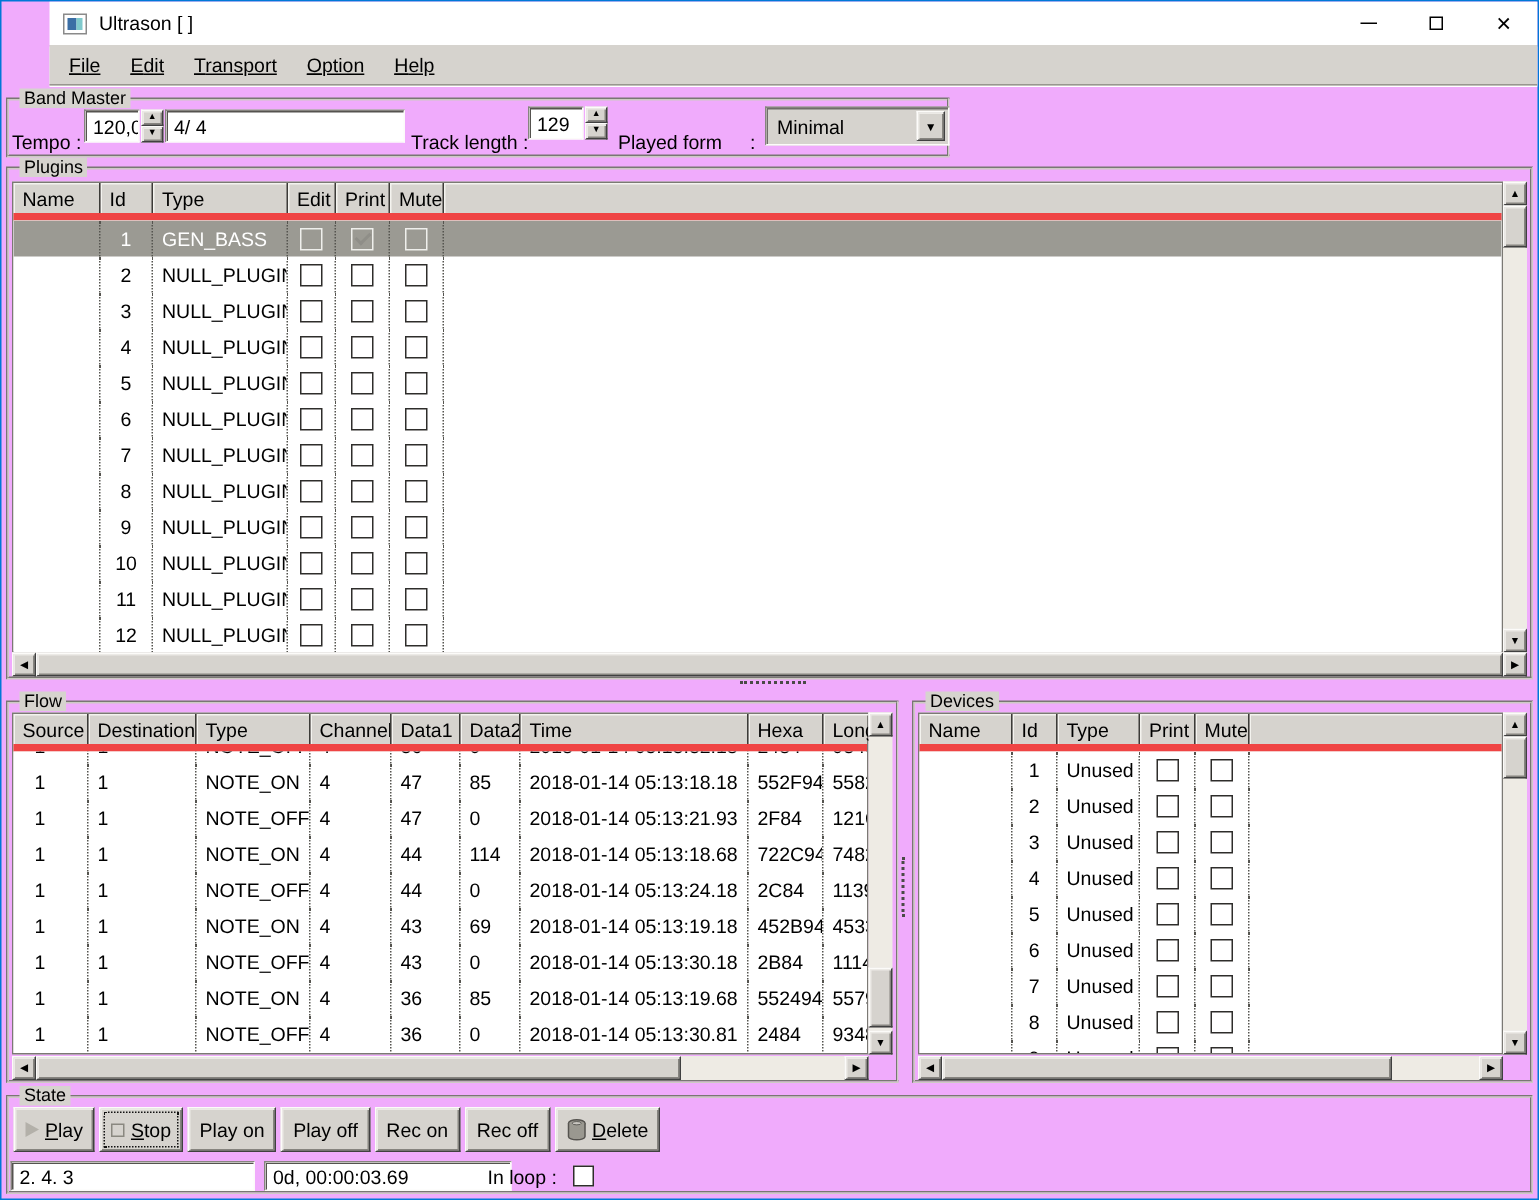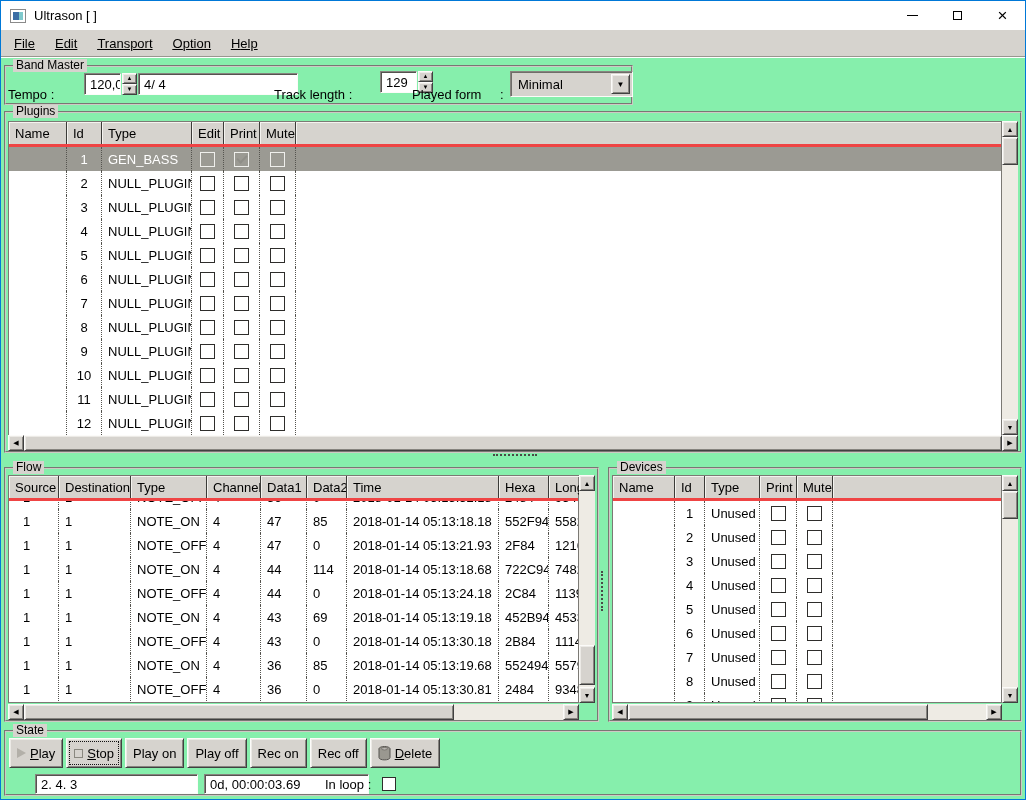--- a/index.html
+++ b/index.html
@@ -1,17 +1,17 @@
 <!DOCTYPE html>
 <html><head>
 <meta charset="utf-8">
 <style>
   * { box-sizing: border-box; margin: 0; padding: 0; }
   body { background:#bfbdb8; font-family:"Liberation Sans", sans-serif; font-size:13px; color:#000; }
-  .screen { position:relative; width:1026px; height:800px; background:#86efac; border:1px solid #0078d7; overflow:hidden; }
+  .screen { position:relative; width:1026px; height:800px; background:#f0abfc; border:1px solid #0078d7; overflow:hidden;padding-left:32px; }
 
   
   .titlebar { display:flex; align-items:center; height:29px; background:#fff; padding-left:9px; }
   .appicon { width:16px; height:14px; border:1px solid #8a8a8a; background:#fff; padding:2px; display:flex; margin-right:8px; }
   .appicon .ic-l { width:60%; height:100%; background:#3b6ea5; }
   .appicon .ic-r { width:40%; height:100%; background:#7fc9cc; }
   .wtitle { font-size:13px; }
   .wcontrols { margin-left:auto; display:flex; height:100%; }
   .wbtn { width:45px; height:29px; display:flex; align-items:center; justify-content:center; }
   .min-glyph { width:11px; height:1px; background:#000; }
@@ -19,39 +19,39 @@
   .close-glyph { font-size:17px; font-weight:300; line-height:1; }
 
   
   .menubar { height:27px; display:flex; align-items:center; padding-left:3px; background:#d6d3ce; border-bottom:1px solid #98968f; box-shadow:0 1px 0 #fff;text-decoration:underline; }
   .mitem { padding:4px 10px; }
   .u { text-decoration:underline; }
 
   
   .raised { background:#d6d3ce; border:1px solid; border-color:#fcfbf9 #404040 #404040 #fcfbf9; box-shadow: inset 1px 1px 0 #eceae6, inset -1px -1px 0 #86847f; }
   .sunken { background:#fff; border:1px solid; border-color:#86847f #fcfbf9 #fcfbf9 #86847f; box-shadow: inset 1px 1px 0 #55534f; }
-  input.sunken { padding-left:5px; font-family:"Liberation Sans", sans-serif; font-size:13px; outline:none;margin-left:28px; }
+  input.sunken { padding-left:5px; font-family:"Liberation Sans", sans-serif; font-size:13px; outline:none; }
 
   
   .gbox { position:absolute; border:2px groove #cdcac4; }
   .glabel { position:absolute; top:-8px; left:7px; background:#d6d3ce; padding:0 3px; font-size:12px; line-height:13px; }
 
   
   .band-label { position:absolute; top:20px; }
   .spin { position:absolute; display:flex; height:22px; }
   .spin input { width:37px; height:100%; }
   .spinbtns { width:15px; display:flex; flex-direction:column; margin-left:1px; }
   .spinbtn { flex:1; font-size:6px; line-height:9px; text-align:center; color:#000; overflow:hidden; }
   .combo { position:absolute; display:flex; align-items:center; height:26px; background:#d6d3ce; border:1px solid; border-color:#86847f #fcfbf9 #fcfbf9 #86847f; box-shadow: inset 1px 1px 0 #6f6d69; }
   .combo-text { flex:1; padding-left:7px; }
   .combo-btn { width:19px; height:20px; margin:2px; display:flex; align-items:center; justify-content:center; font-size:8px; }
 
   
   .tframe { position:absolute; background:#fff; border:1px solid #7b7974; }
-  .thead { display:flex; height:25px; background:#d6d3ce; border-bottom:3px solid #ef4444; }
+  .thead { display:flex; height:25px; background:#d6d3ce; border-bottom:5px solid #ef4444; }
   .th { display:flex; align-items:center; padding-left:6px; border-right:1px solid #3c3b38; box-shadow: inset 1px 1px 0 #f4f3ef; overflow:hidden; white-space:nowrap; flex-shrink:0; }
   .th.fill { flex:1; border-right:none; }
   .tbody { position:relative; background:#fff; overflow:hidden; }
   .trow { display:flex; height:24px; }
   .td { display:flex; align-items:center; padding-left:6px; border-right:1px dotted #55544f; overflow:hidden; white-space:nowrap; flex-shrink:0; height:100%; }
   .td.fill { flex:1; border-right:none; }
   .td.center { justify-content:center; padding-left:0; }
   .trow.selected { background:#9b9a93; color:#fff; }
   .trow.selected .cb { background:transparent; border-color:#efefec; }
 

